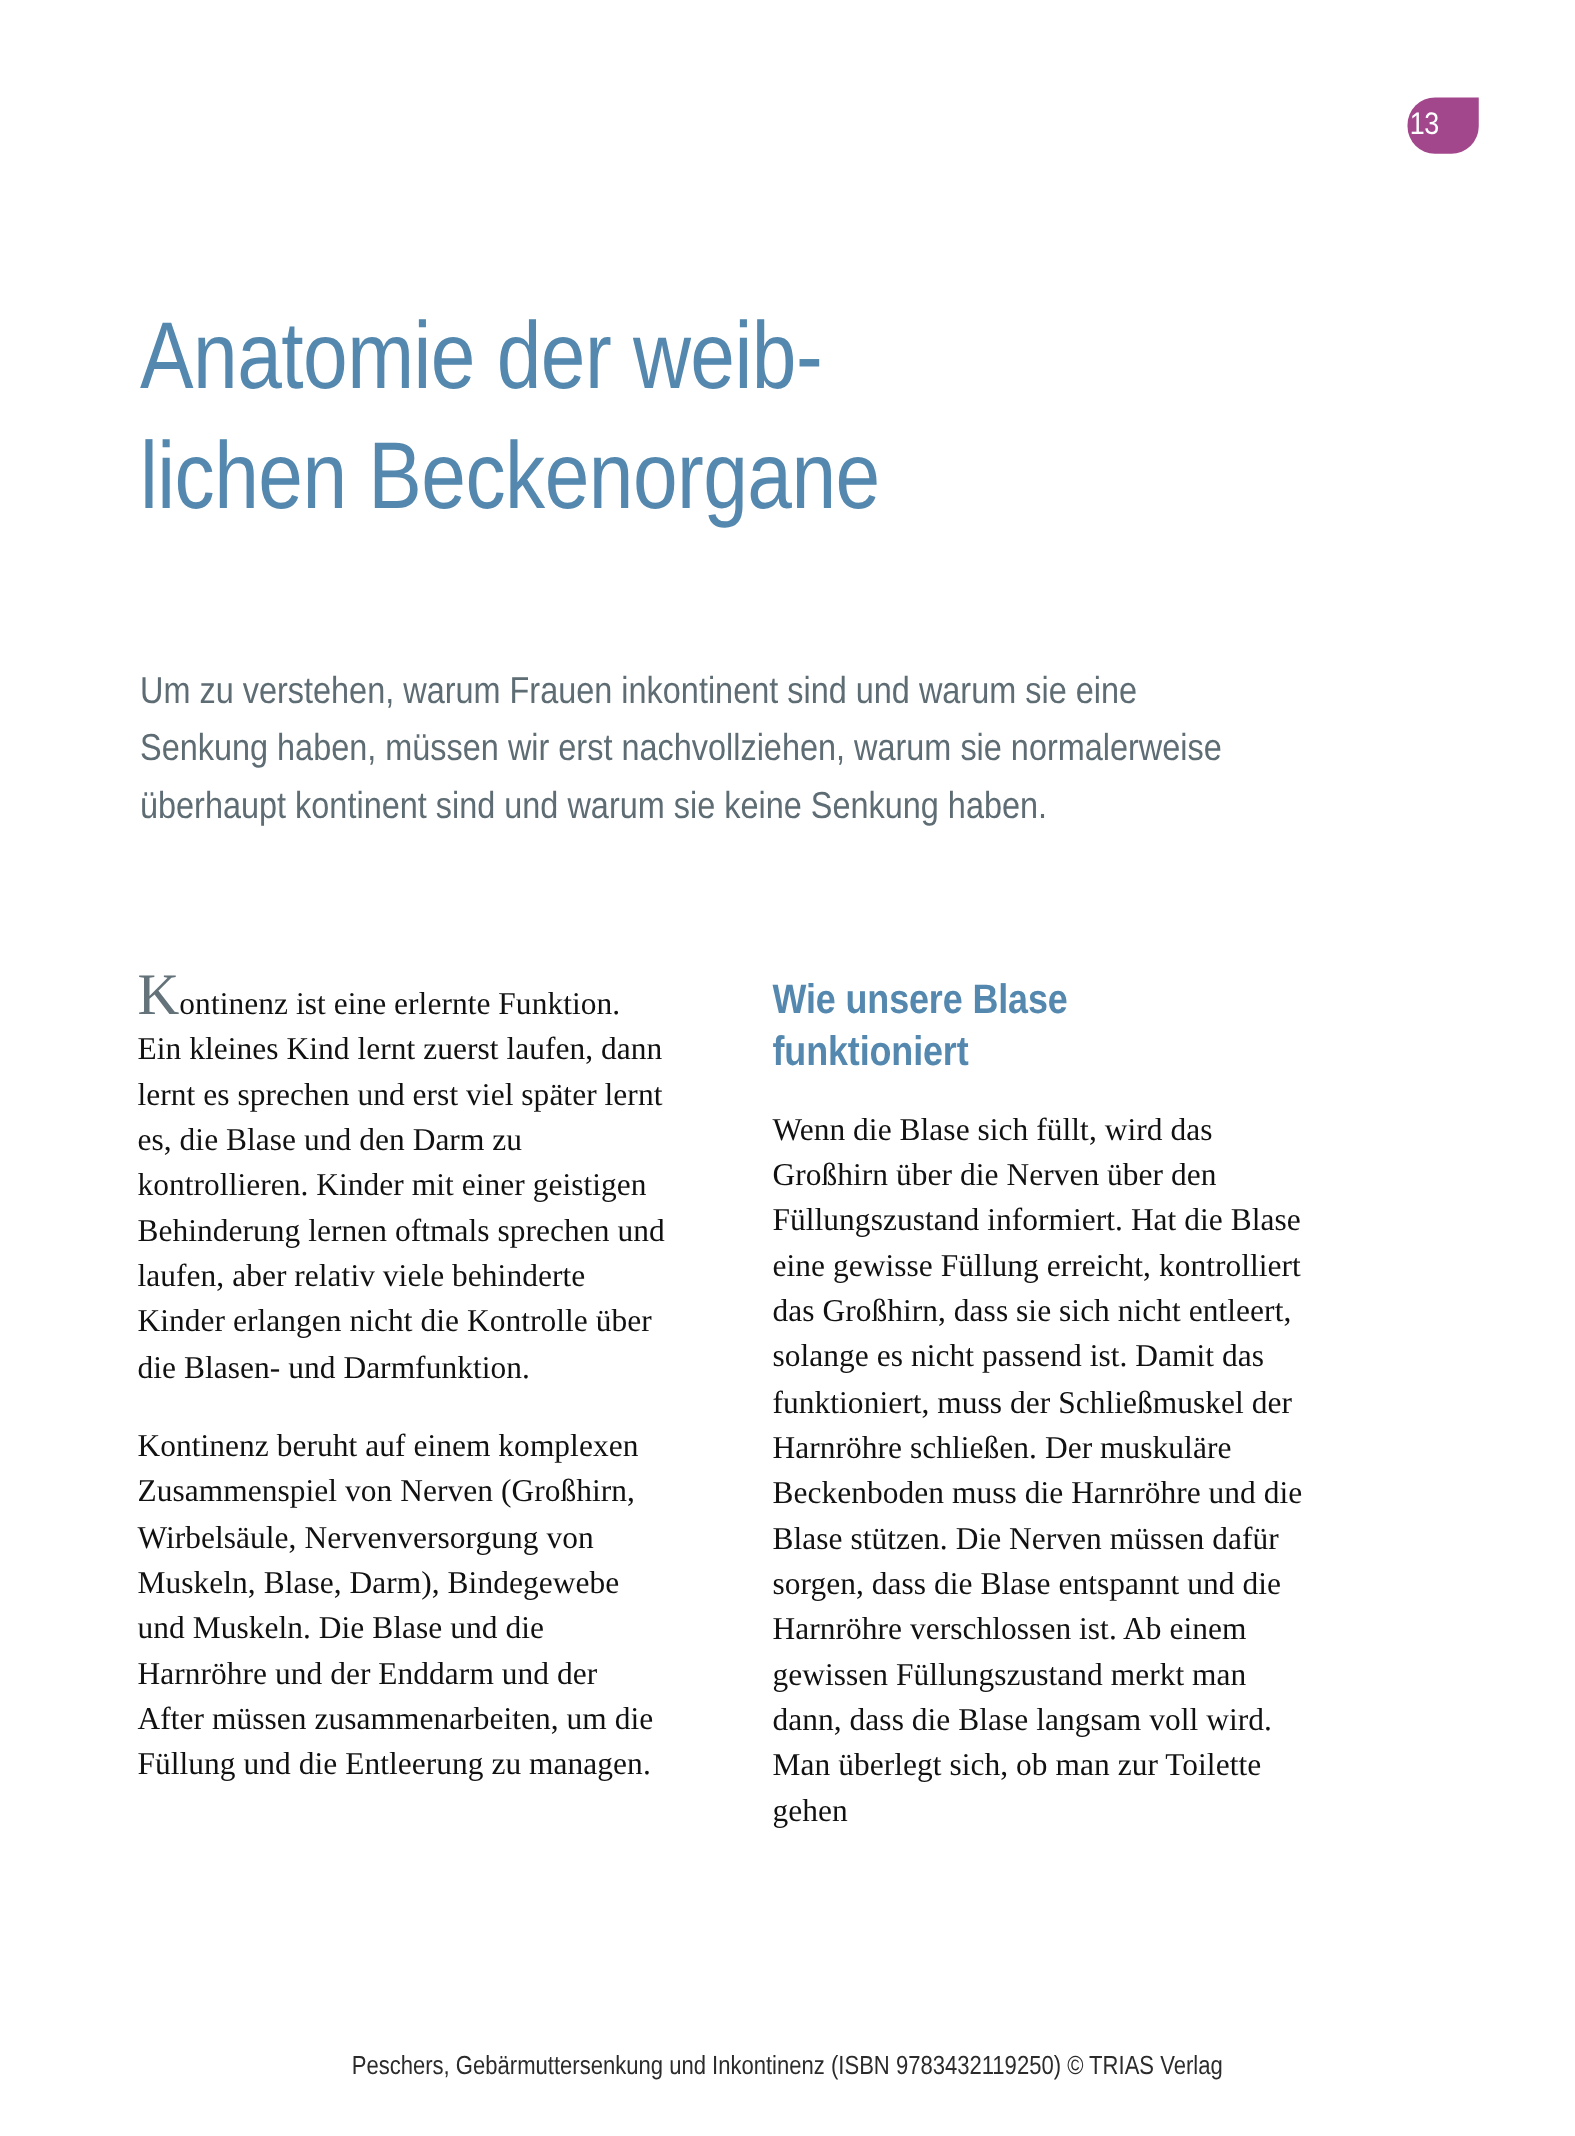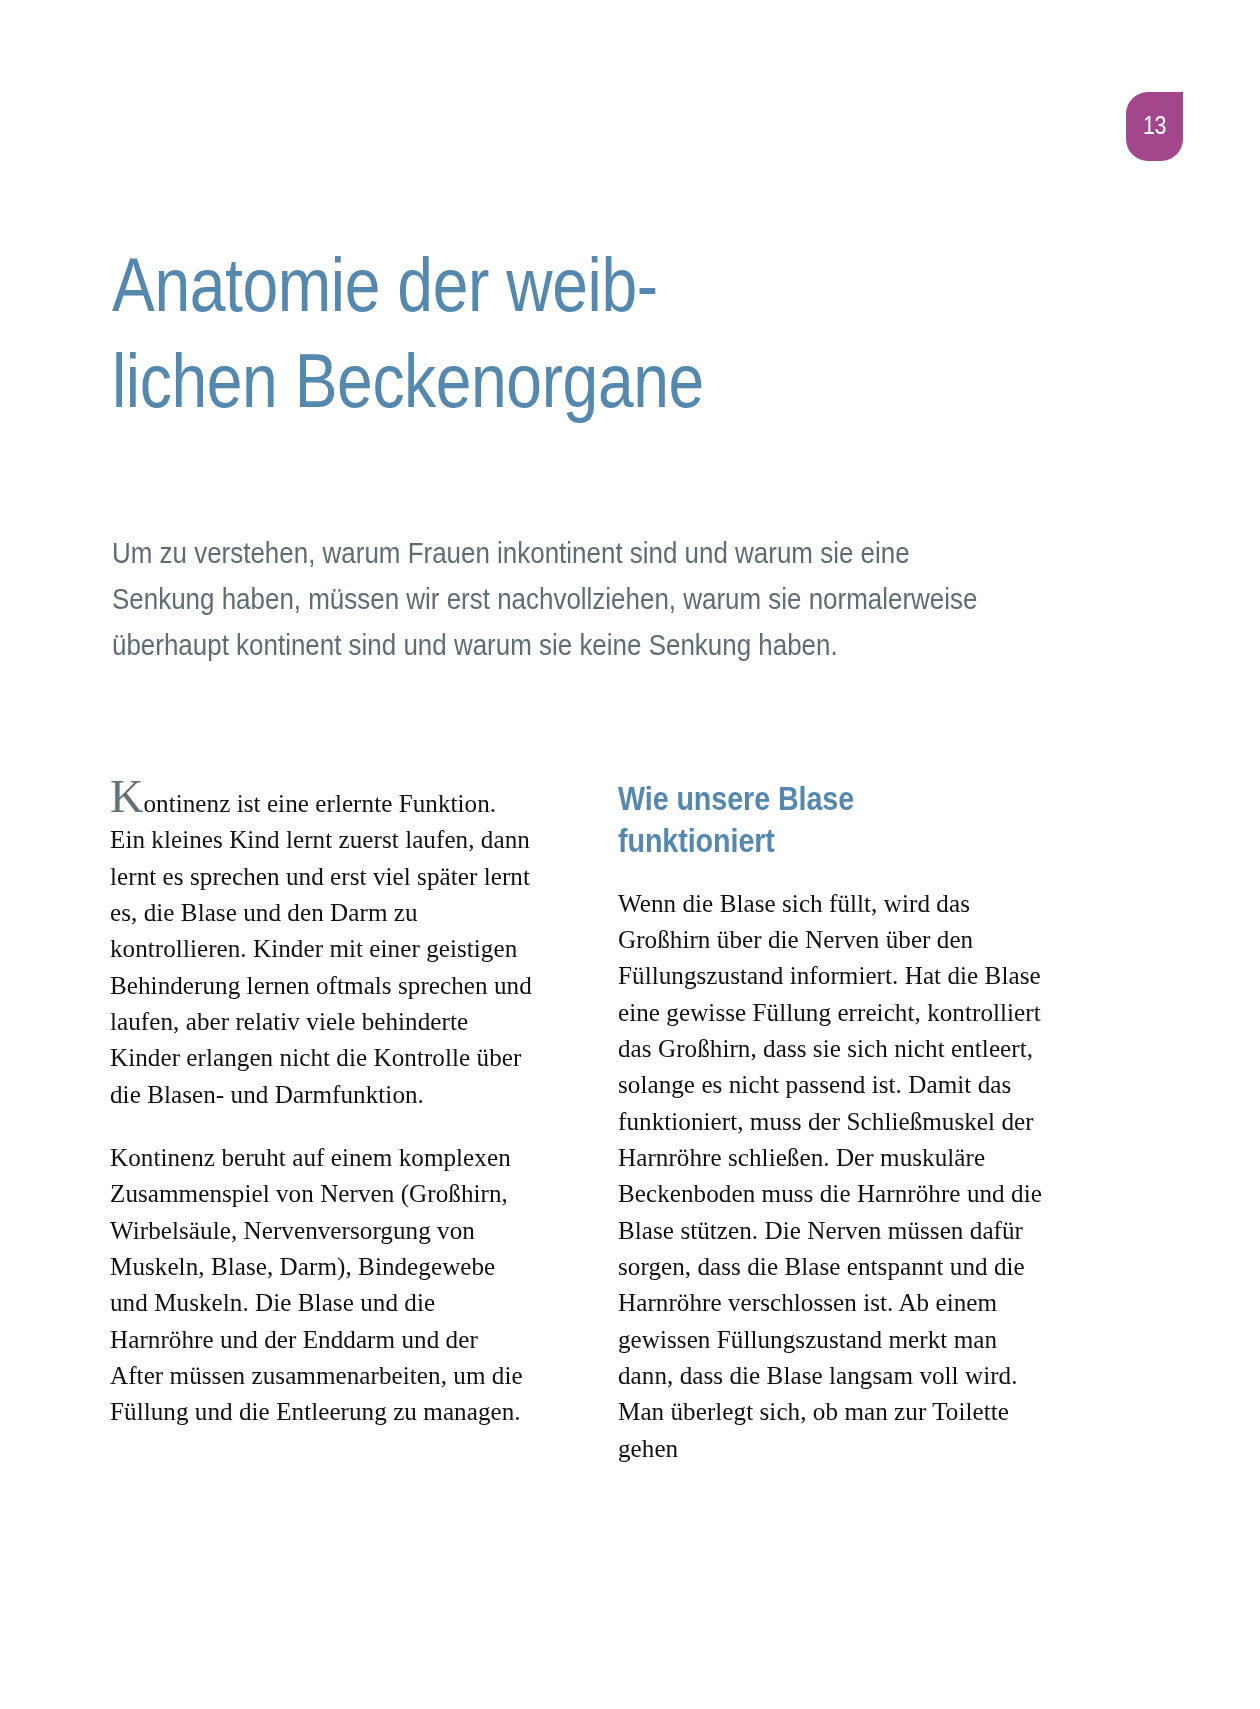--- a/index.html
+++ b/index.html
@@ -13,29 +13,29 @@
     width: 1260px;
     height: 1709px;
     background: #ffffff;
     overflow: hidden;
     font-family: "Liberation Sans", sans-serif;
   }
 
   
   .page-badge {
     position: absolute;
-    top: 92px;
+    top: 78px;
     right: 77px;
     width: 57px;
-    height: 69px;
+    height: 45px;
     background: #a3478c;
     border-radius: 22px 0 22px 22px;
     display: flex;
     align-items: center;
-    justify-content: center;
+    justify-content: flex-start;
   }
   .page-badge-num {
     color: #ffffff;
     font-family: "Liberation Sans", sans-serif;
     font-size: 25px;
     font-weight: 400;
     letter-spacing: -0.5px;
     line-height: 1;
     transform: scaleX(0.86);
     padding-bottom: 2px;
@@ -163,14 +163,17 @@
     </div>
 
     <div class="col">
       <h2 class="sub-heading">Wie unsere Blase
 funktioniert</h2>
       <p class="body-p">Wenn die Blase sich füllt, wird das Großhirn über die Nerven über den Füllungszustand informiert. Hat die Blase eine gewisse Füllung erreicht, kontrolliert das Großhirn, dass sie sich nicht entleert, solange es nicht passend ist. Damit das funktioniert, muss der Schließmuskel der Harnröhre schließen. Der muskuläre Beckenboden muss die Harnröhre und die Blase stützen. Die Nerven müssen dafür sorgen, dass die Blase entspannt und die Harnröhre verschlossen ist. Ab einem gewissen Füllungszustand merkt man dann, dass die Blase langsam voll wird. Man überlegt sich, ob man zur Toilette gehen</p>
     </div>
 
   </div>
 
+  <div class="footer">
+    <span>Peschers, Gebärmuttersenkung und Inkontinenz (ISBN 9783432119250) © TRIAS Verlag</span>
+  </div>
 
 </div>
 
 </body></html>

